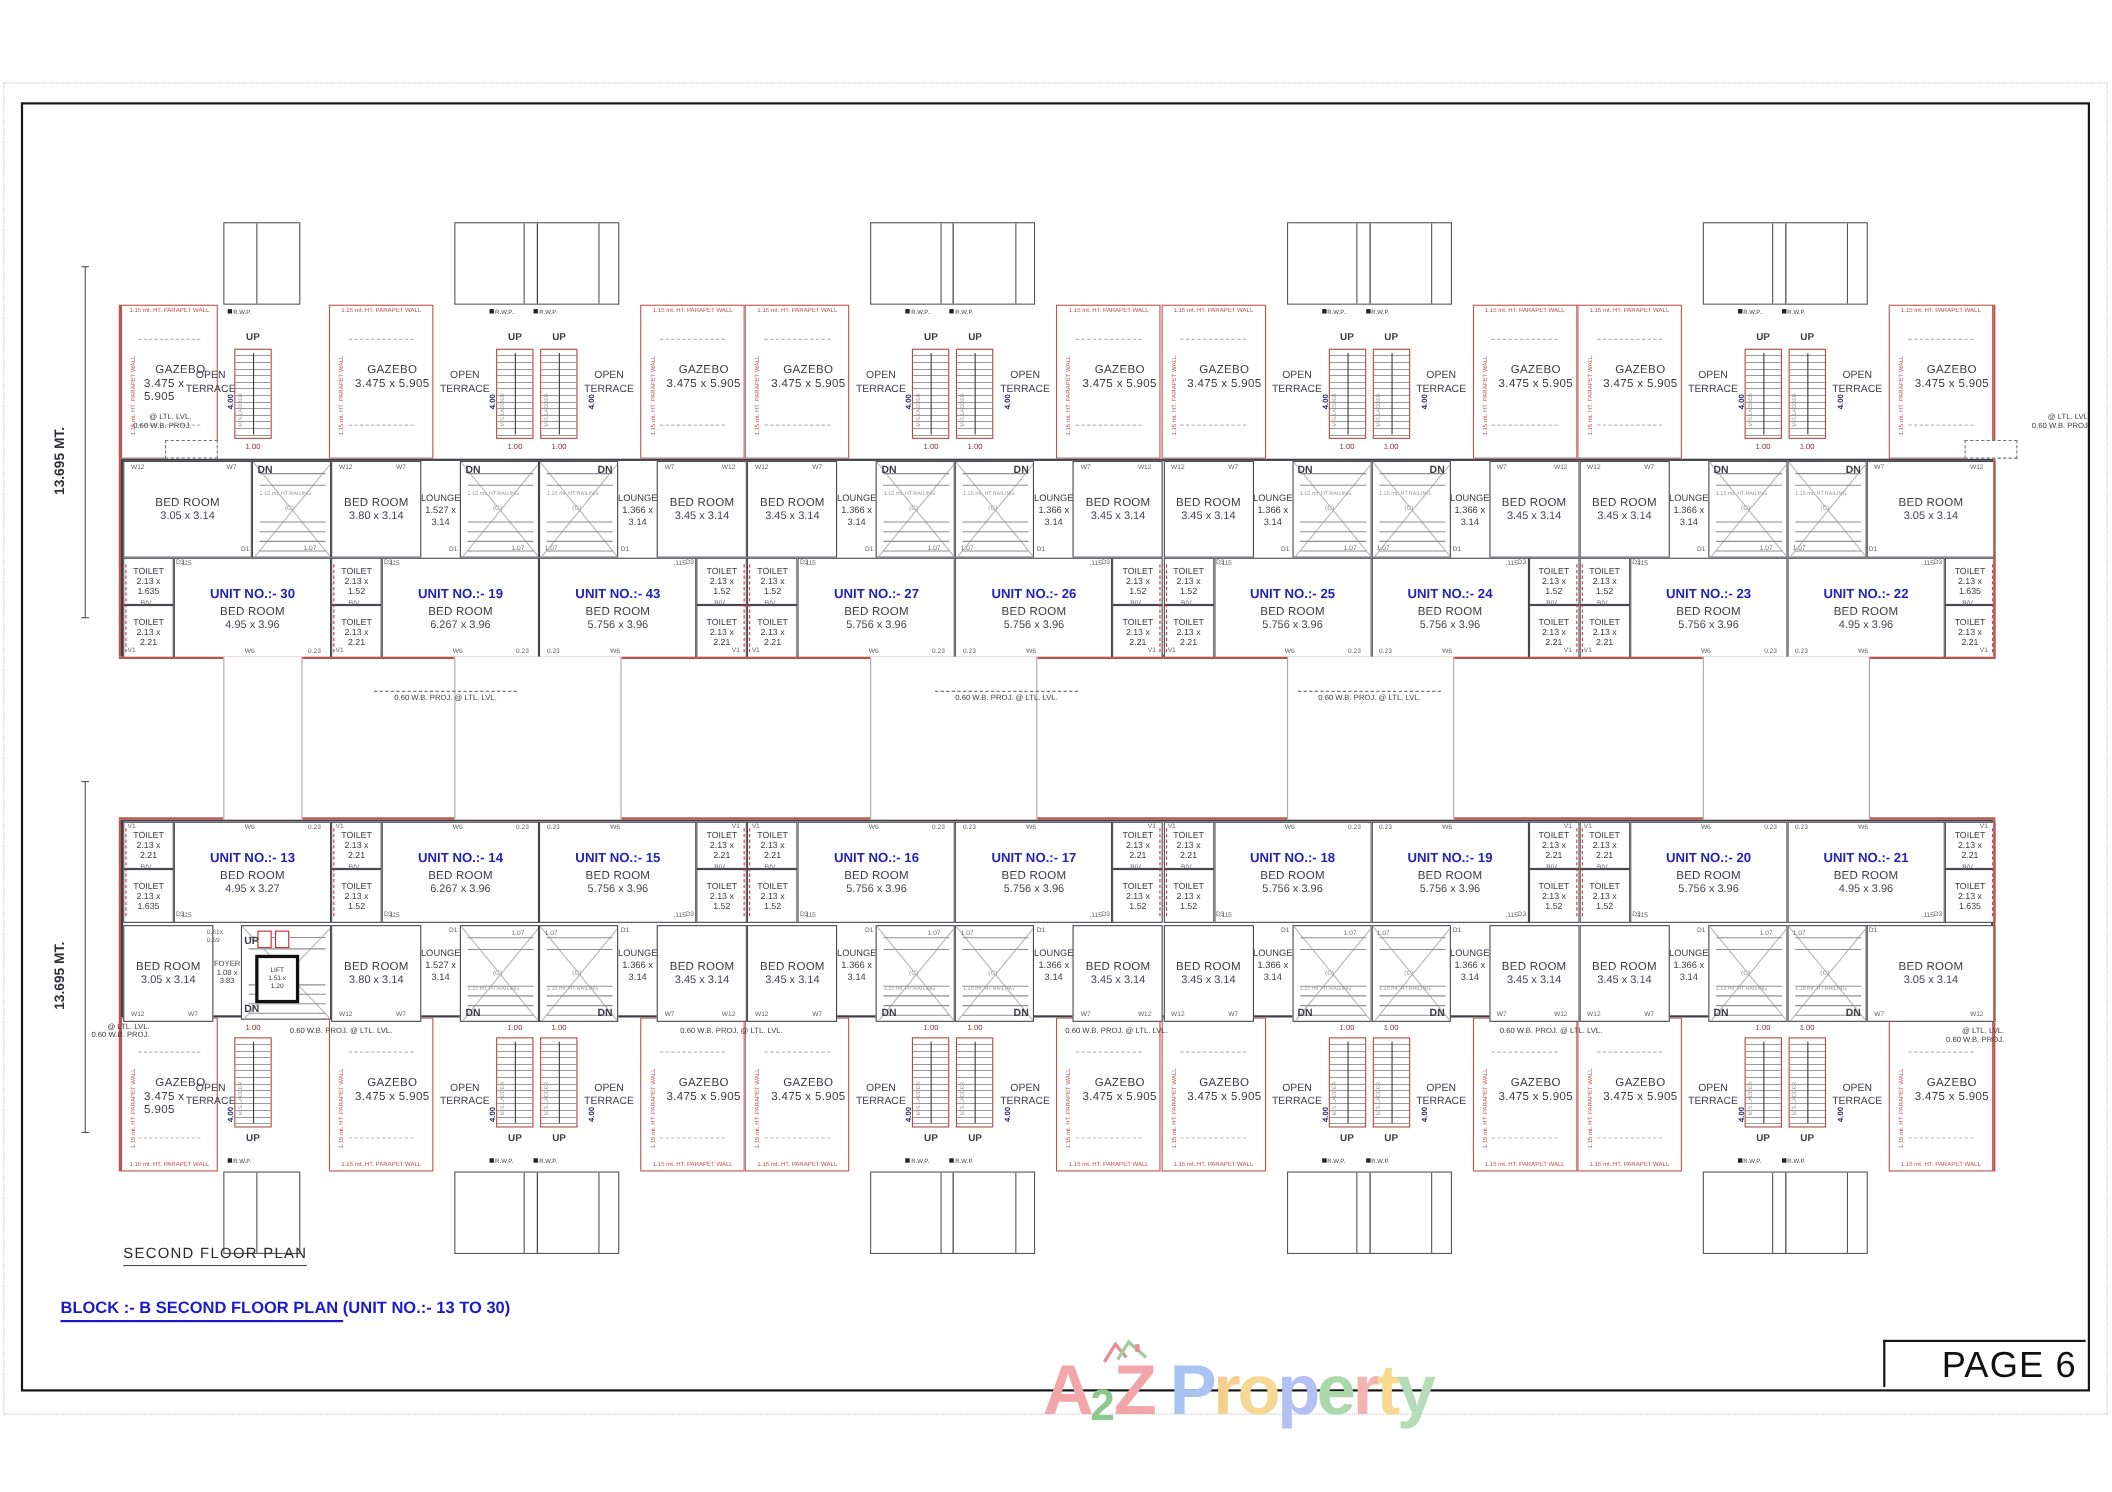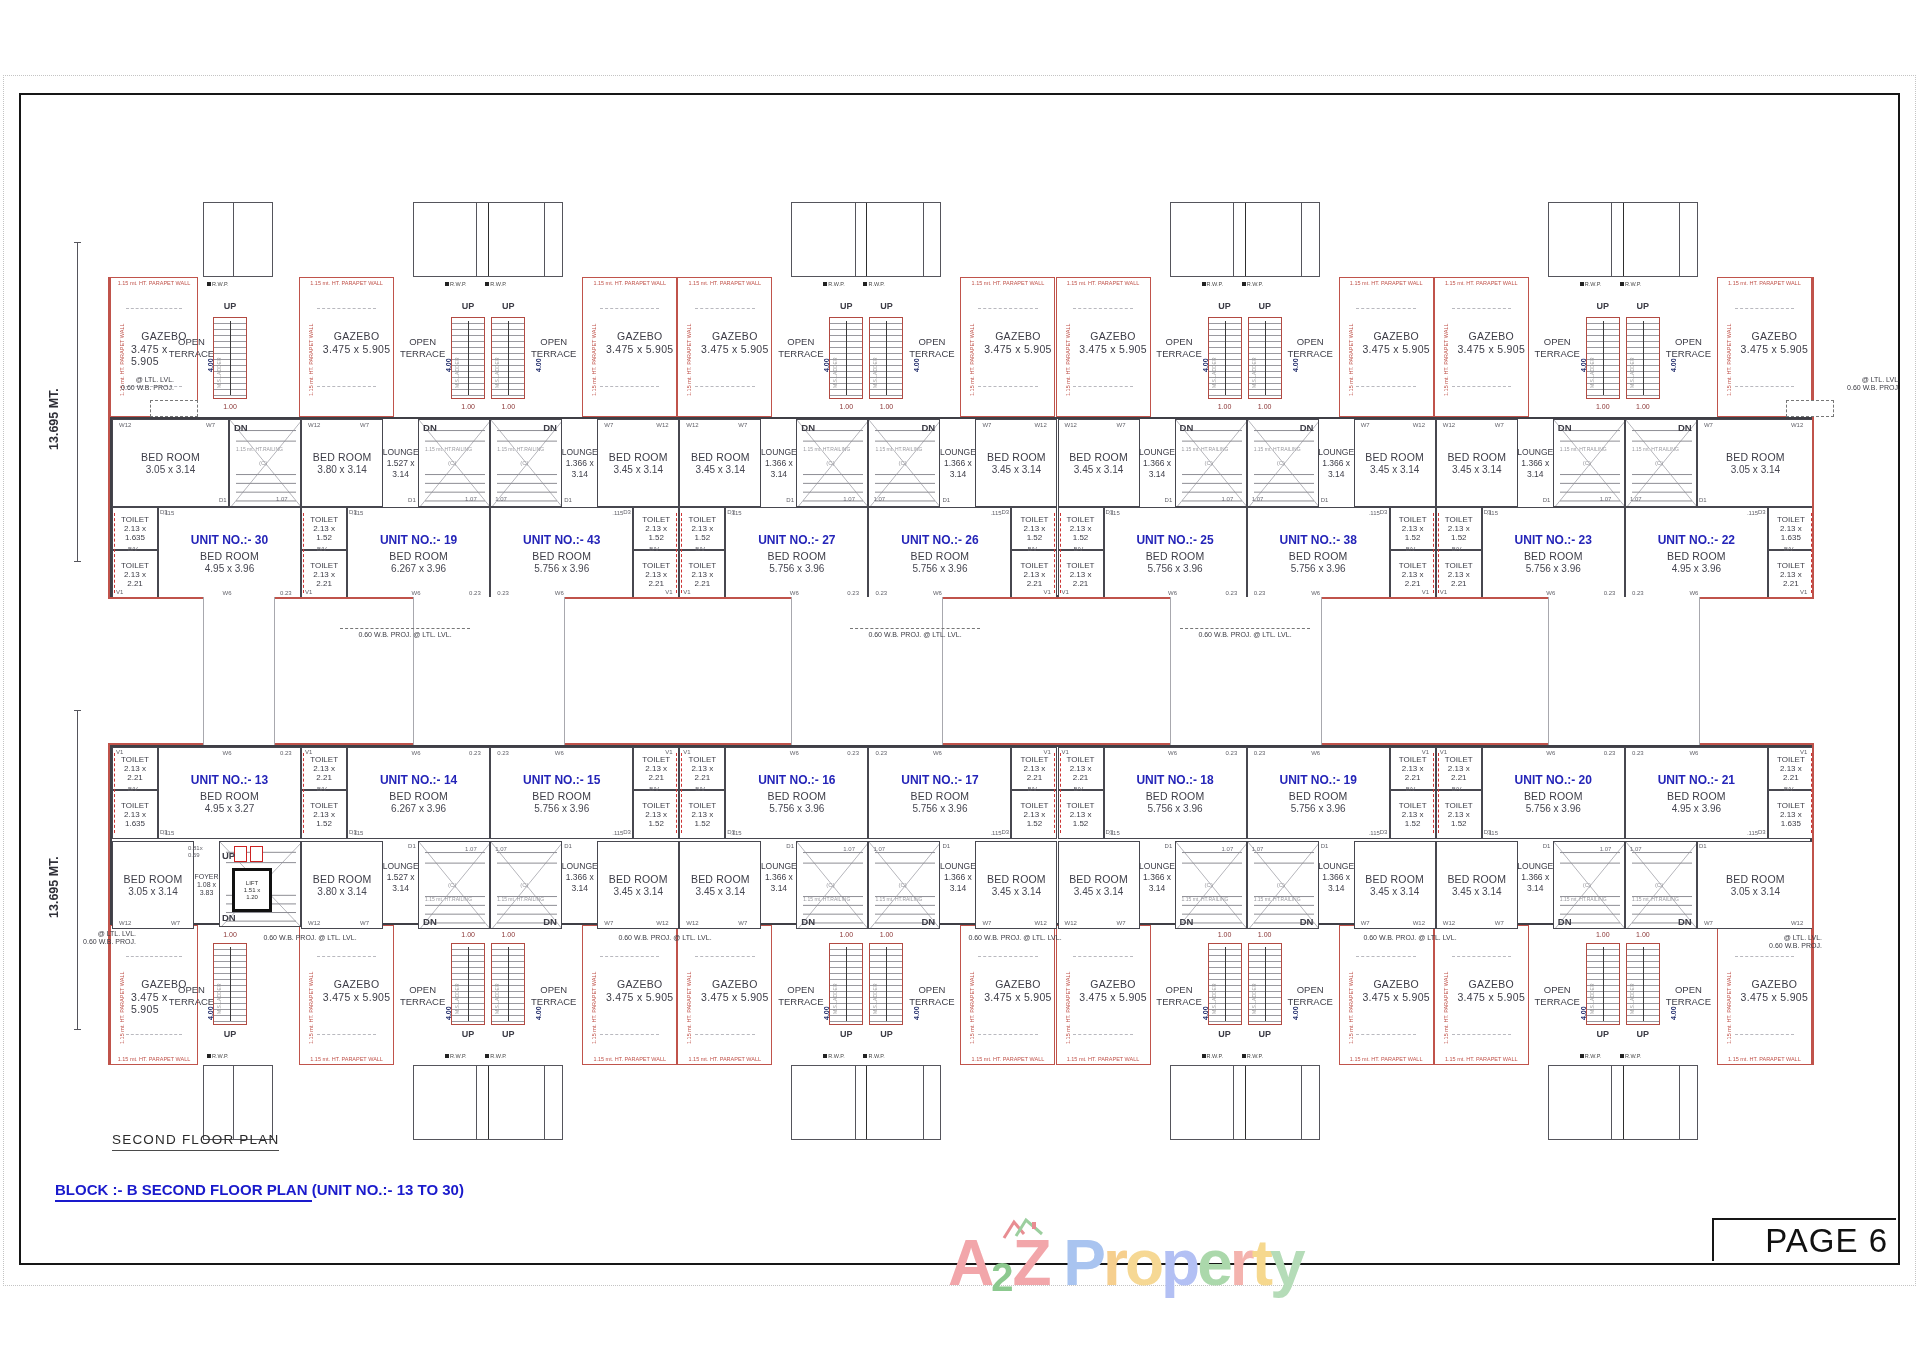--- a/index.html
+++ b/index.html
@@ -653,21 +653,21 @@
                 <line x1="6" y1="21.119999999999997" x2="66" y2="21.119999999999997"></line>
               </g>
             </svg>
             <div class="dn" style="left: 52px; top: 2px; width: 18px; height: 10px; position: absolute;">DN</div>
             <div class="clbl" style="left: 29px; top: 40px; width: 14px; height: 8px; position: absolute;">(C)</div>
             <div class="rail" style="left: 6px; top: 26px; width: 60px; height: 6px; position: absolute;">1.15 mt. HT.RAILING</div>
             <div class="d107" style="left: 4px; top: 76px; width: 24px; height: 8px; position: absolute;">1.07</div>
           </div>
           <div class="tag" style="left: 74px; top: 78px; width: 10px; height: 8px; position: absolute;">D1</div>
           <div class="cell room" style="left: 0px; top: 88px; width: 143px; height: 92px; position: absolute;">
-            <div class="unitno">UNIT NO.:- 38</div>
+            <div class="unitno">UNIT NO.:- 24</div>
             <div class="rlbl">BED ROOM</div>
             <div class="rdim">5.756 x 3.96</div>
             <div class="tag" style="left: 63.5px; top: 82px; width: 16px; height: 8px; position: absolute;">W6</div>
             <div class="tag" style="left: 6px; top: 82px; width: 18px; height: 8px; position: absolute;">0.23</div>
             <div class="tag" style="left: 121px; top: 2px; width: 18px; height: 8px; position: absolute;">.115</div>
           </div>
           <div class="cell" style="left: 143px; top: 88px; width: 46px; height: 92px; position: absolute;">
             <div class="cell room" style="left: 0px; top: 0px; width: 46px; height: 43px; position: absolute; gap: 0px;">
               <div class="tin">TOILET</div>
               <div class="tin">2.13 x</div>

